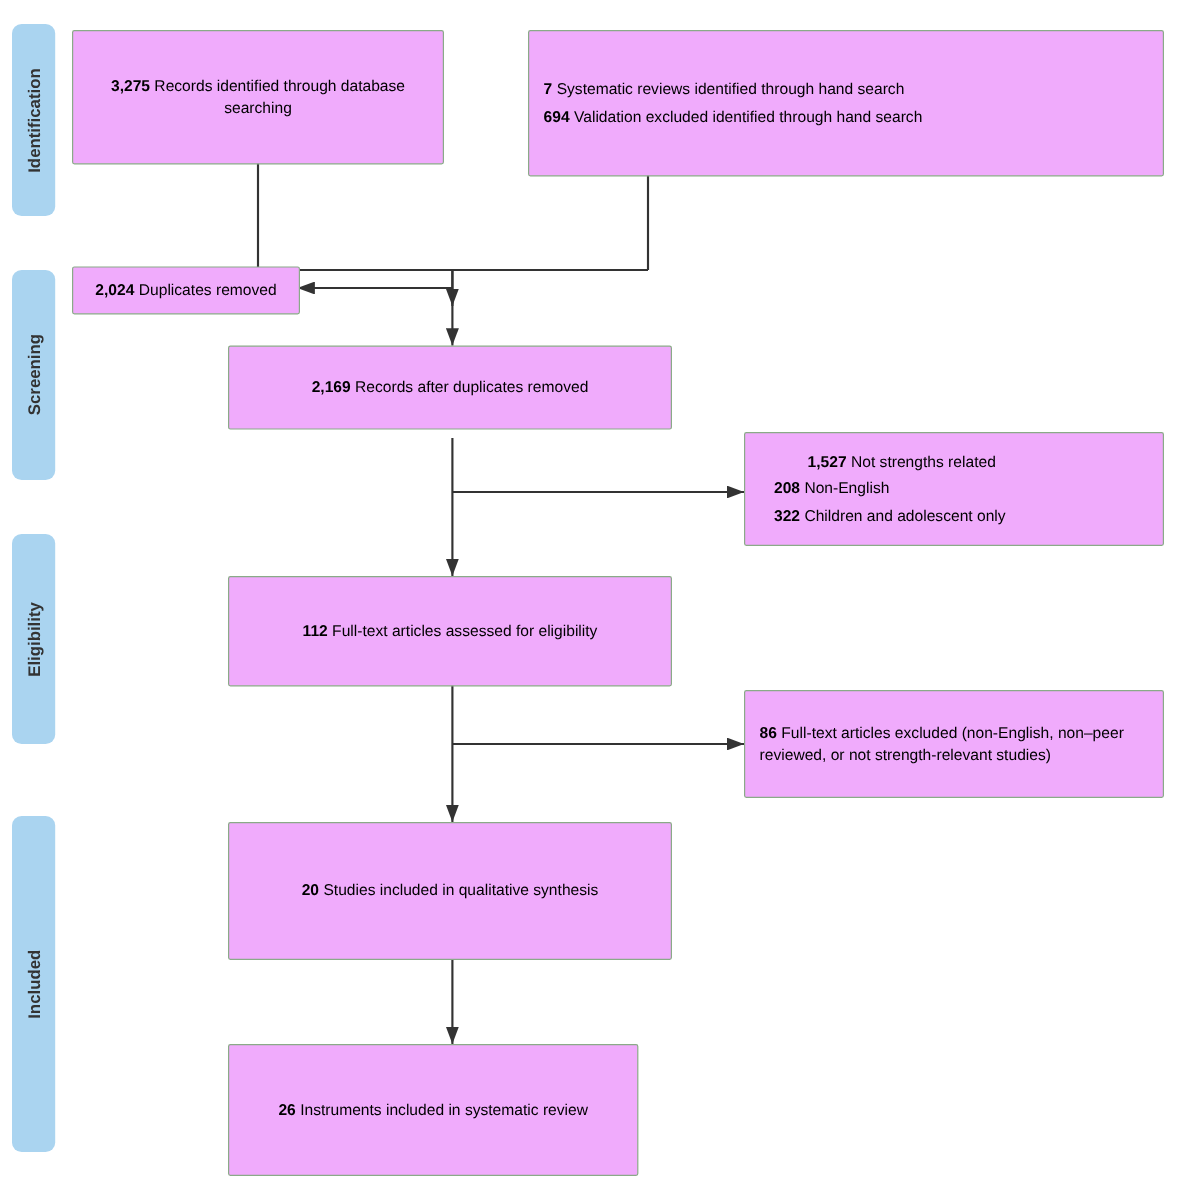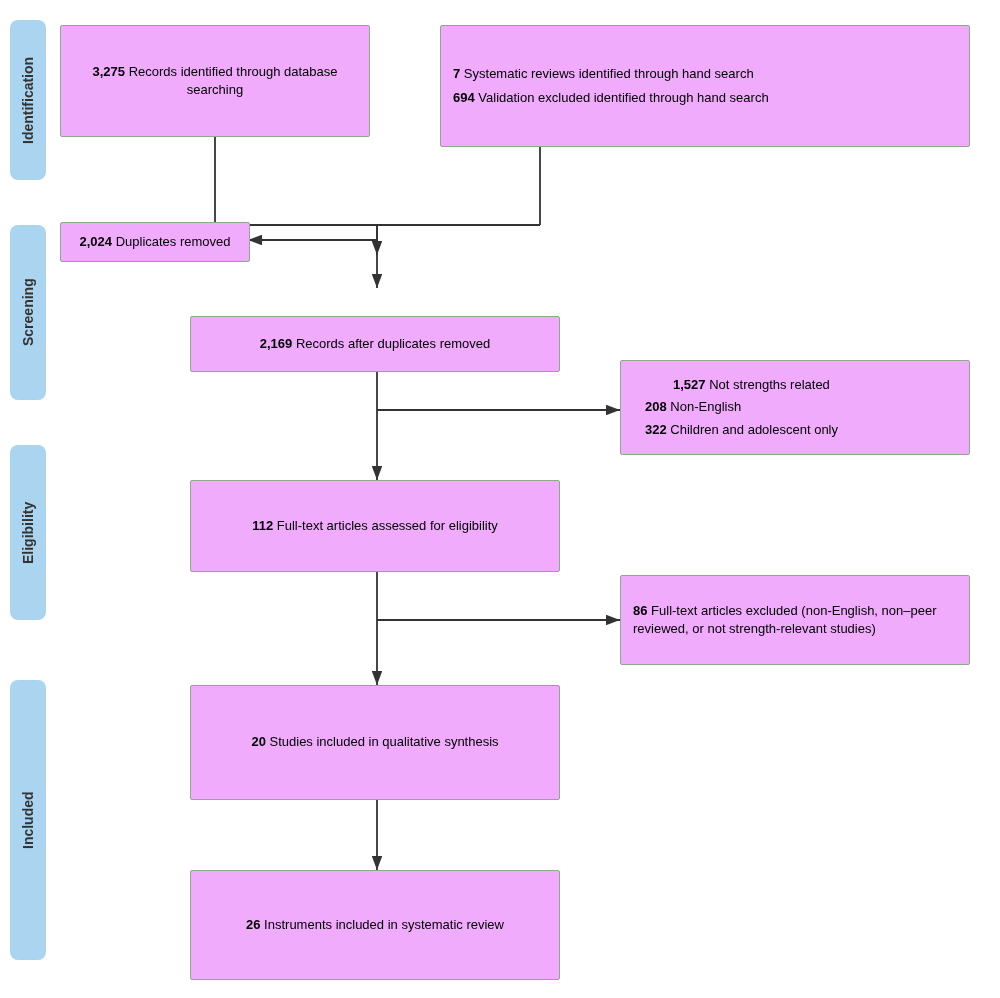--- a/index.html
+++ b/index.html
@@ -156,21 +156,21 @@
   </div>
 
   <div class="flow-box" style="left: 60px; top: 222px; width: 190px; height: 40px;">
     <div>
       <span class="num">2,024</span>
       <span> </span>
       <span>Duplicates removed</span>
     </div>
   </div>
 
-  <div class="flow-box" style="left: 190px; top: 288px; width: 370px; height: 56px; margin-top: 28px;">
+  <div class="flow-box" style="left: 190px; top: 288px; width: 370px; height: 70px;">
     <div>
       <span class="num">2,169</span>
       <span> </span>
       <span>Records after duplicates removed</span>
     </div>
   </div>
 
   <div class="flow-box" style="left: 620px; top: 360px; width: 350px; height: 95px; text-align: left; flex-direction: column; align-items: flex-start;">
     <div style="margin-bottom:4px;margin-left:40px;">
       <span class="num">1,527</span>
@@ -206,21 +206,21 @@
   </div>
 
   <div class="flow-box" style="left: 190px; top: 685px; width: 370px; height: 115px;">
     <div>
       <span class="num">20</span>
       <span> </span>
       <span>Studies included in qualitative synthesis</span>
     </div>
   </div>
 
-  <div class="flow-box" style="left: 190px; top: 870px; width: 370px; height: 110px;">
+  <div class="flow-box" style="left: 190px; top: 870px; width: 342px; height: 110px;">
     <div>
       <span class="num">26</span>
       <span> </span>
       <span>Instruments included in systematic review</span>
     </div>
   </div>
 
 </div>
 
 </body></html>

